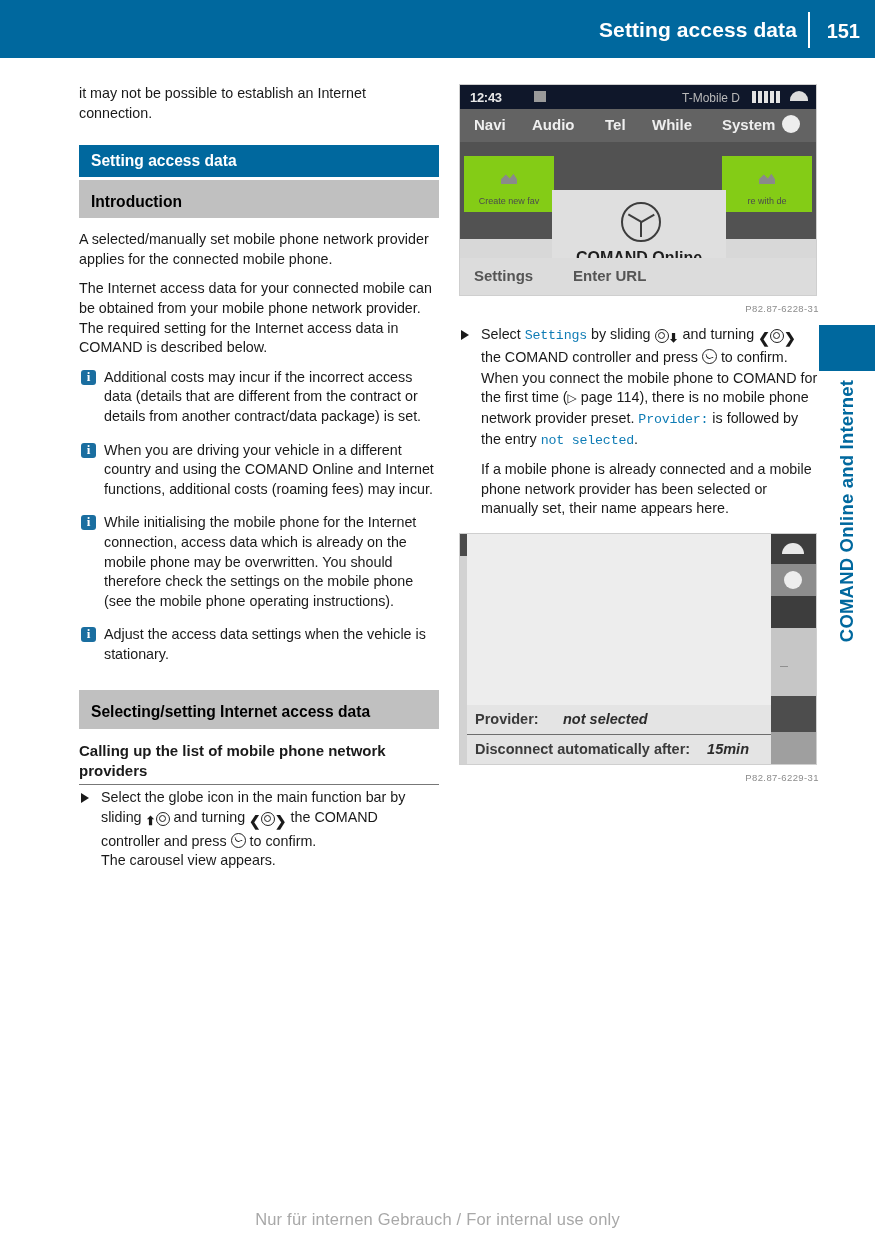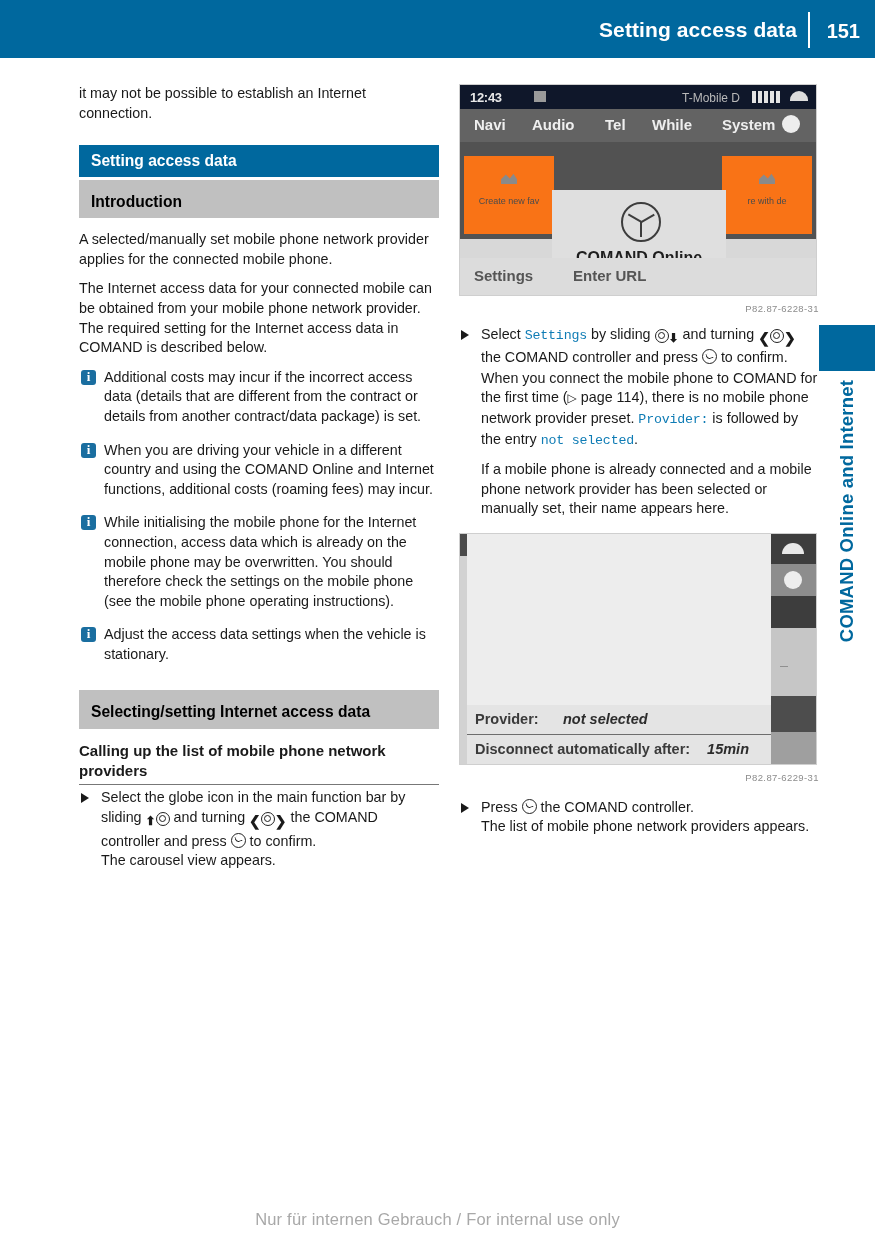--- a/index.html
+++ b/index.html
@@ -260,22 +260,22 @@
     background: #ededed;
   }
   .s1-body {
     position: absolute; left: 0; top: 57px;
     width: 100%; height: 97px;
     background: #525252;
   }
   .s1-card {
     position: absolute;
     top: 14px;
-    width: 90px; height: 78px;
-    background: #f97316;
+    width: 90px; height: 56px;
+    background: #84cc16;
     color: #4c4c4c;
     font-size: 9px;
   }
   .s1-card.left  { left: 4px; }
   .s1-card.right { right: 4px; }
   .s1-card-ico {
     position: absolute; left: 50%; top: 16px;
     margin-left: -8px;
     width: 16px; height: 12px;
     background: #8a8a8a;
@@ -594,27 +594,20 @@
         <div class="s2-r-seg s2-r4">
             <span class="s2-tick">—</span>
           </div>
         <div class="s2-r-seg s2-r5"></div>
         <div class="s2-r-seg s2-r6"></div>
       </div>
     </div>
     <div class="fig-caption">P82.87-6229-31</div>
   </div>
 
-  <div class="step" style="margin-top:10px;">
-    <span class="step-arrow"></span>
-    <span>Press</span>
-    <span class="press-ring"></span>
-    <span>the COMAND controller.</span>
-    <div>The list of mobile phone network providers appears.</div>
-  </div>
 
 </div>
 
 <div class="side-tab"></div>
 <div class="side-vert">
   <span>COMAND Online and Internet</span>
 </div>
 
 <div class="footer">Nur für internen Gebrauch / For internal use only</div>
 

